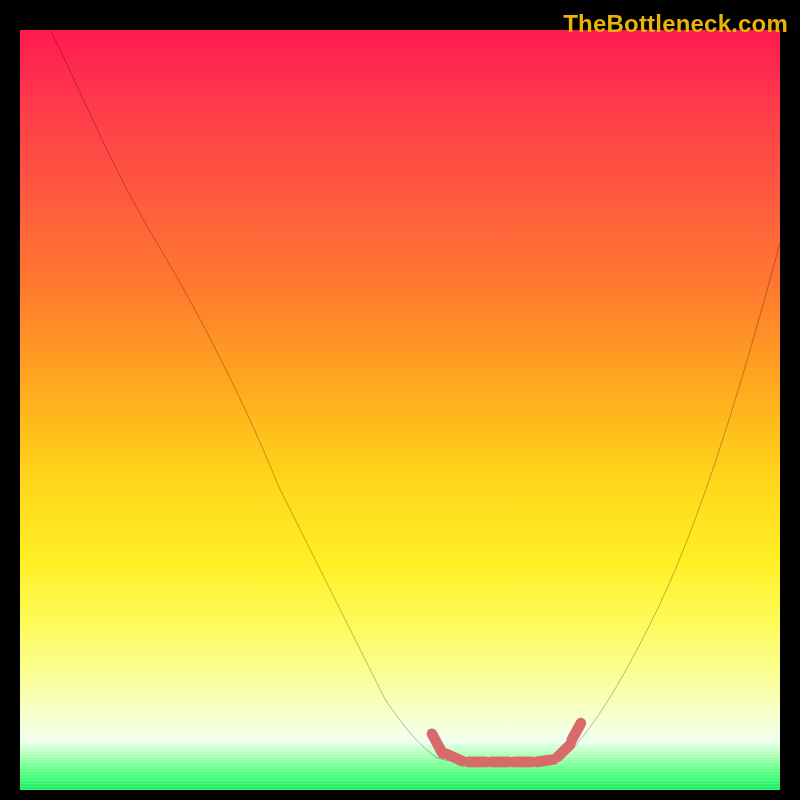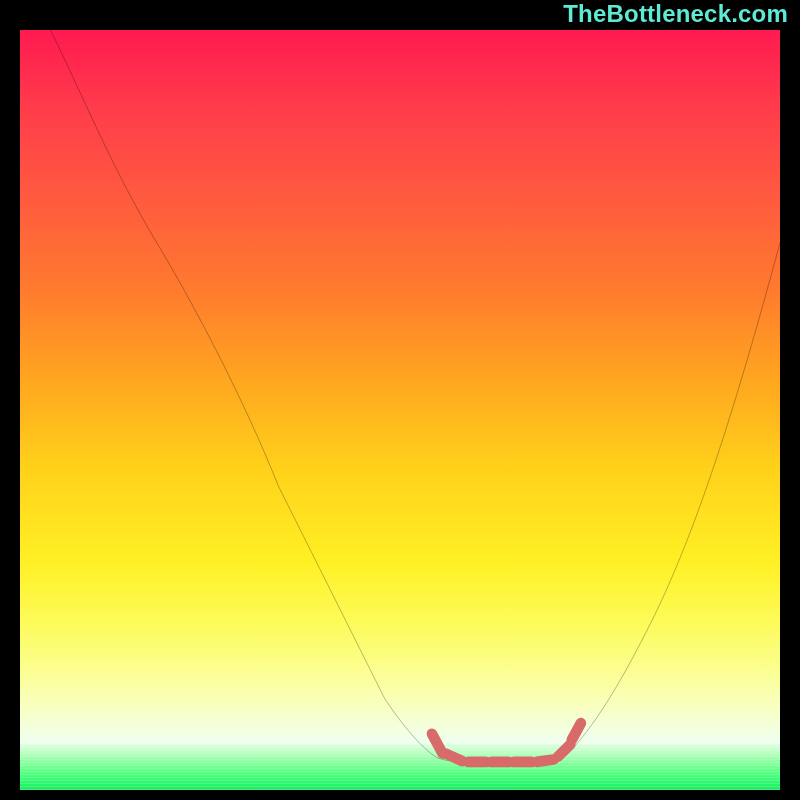--- a/index.html
+++ b/index.html
@@ -12,23 +12,23 @@
     font-family: Arial, Helvetica, sans-serif;
   }
   .frame {
     position: relative;
     width: 800px;
     height: 800px;
     background: #000;
   }
   .watermark {
     position: absolute;
-    top: 0;
+    top: 10px;
     right: 12px;
-    color: #5eead4;
+    color: #eab308;
     font-size: 24px;
     font-weight: 600;
     letter-spacing: 0.2px;
     z-index: 20;
   }
   .plot-area {
     position: absolute;
     left: 20px;
     top: 30px;
     width: 760px;

